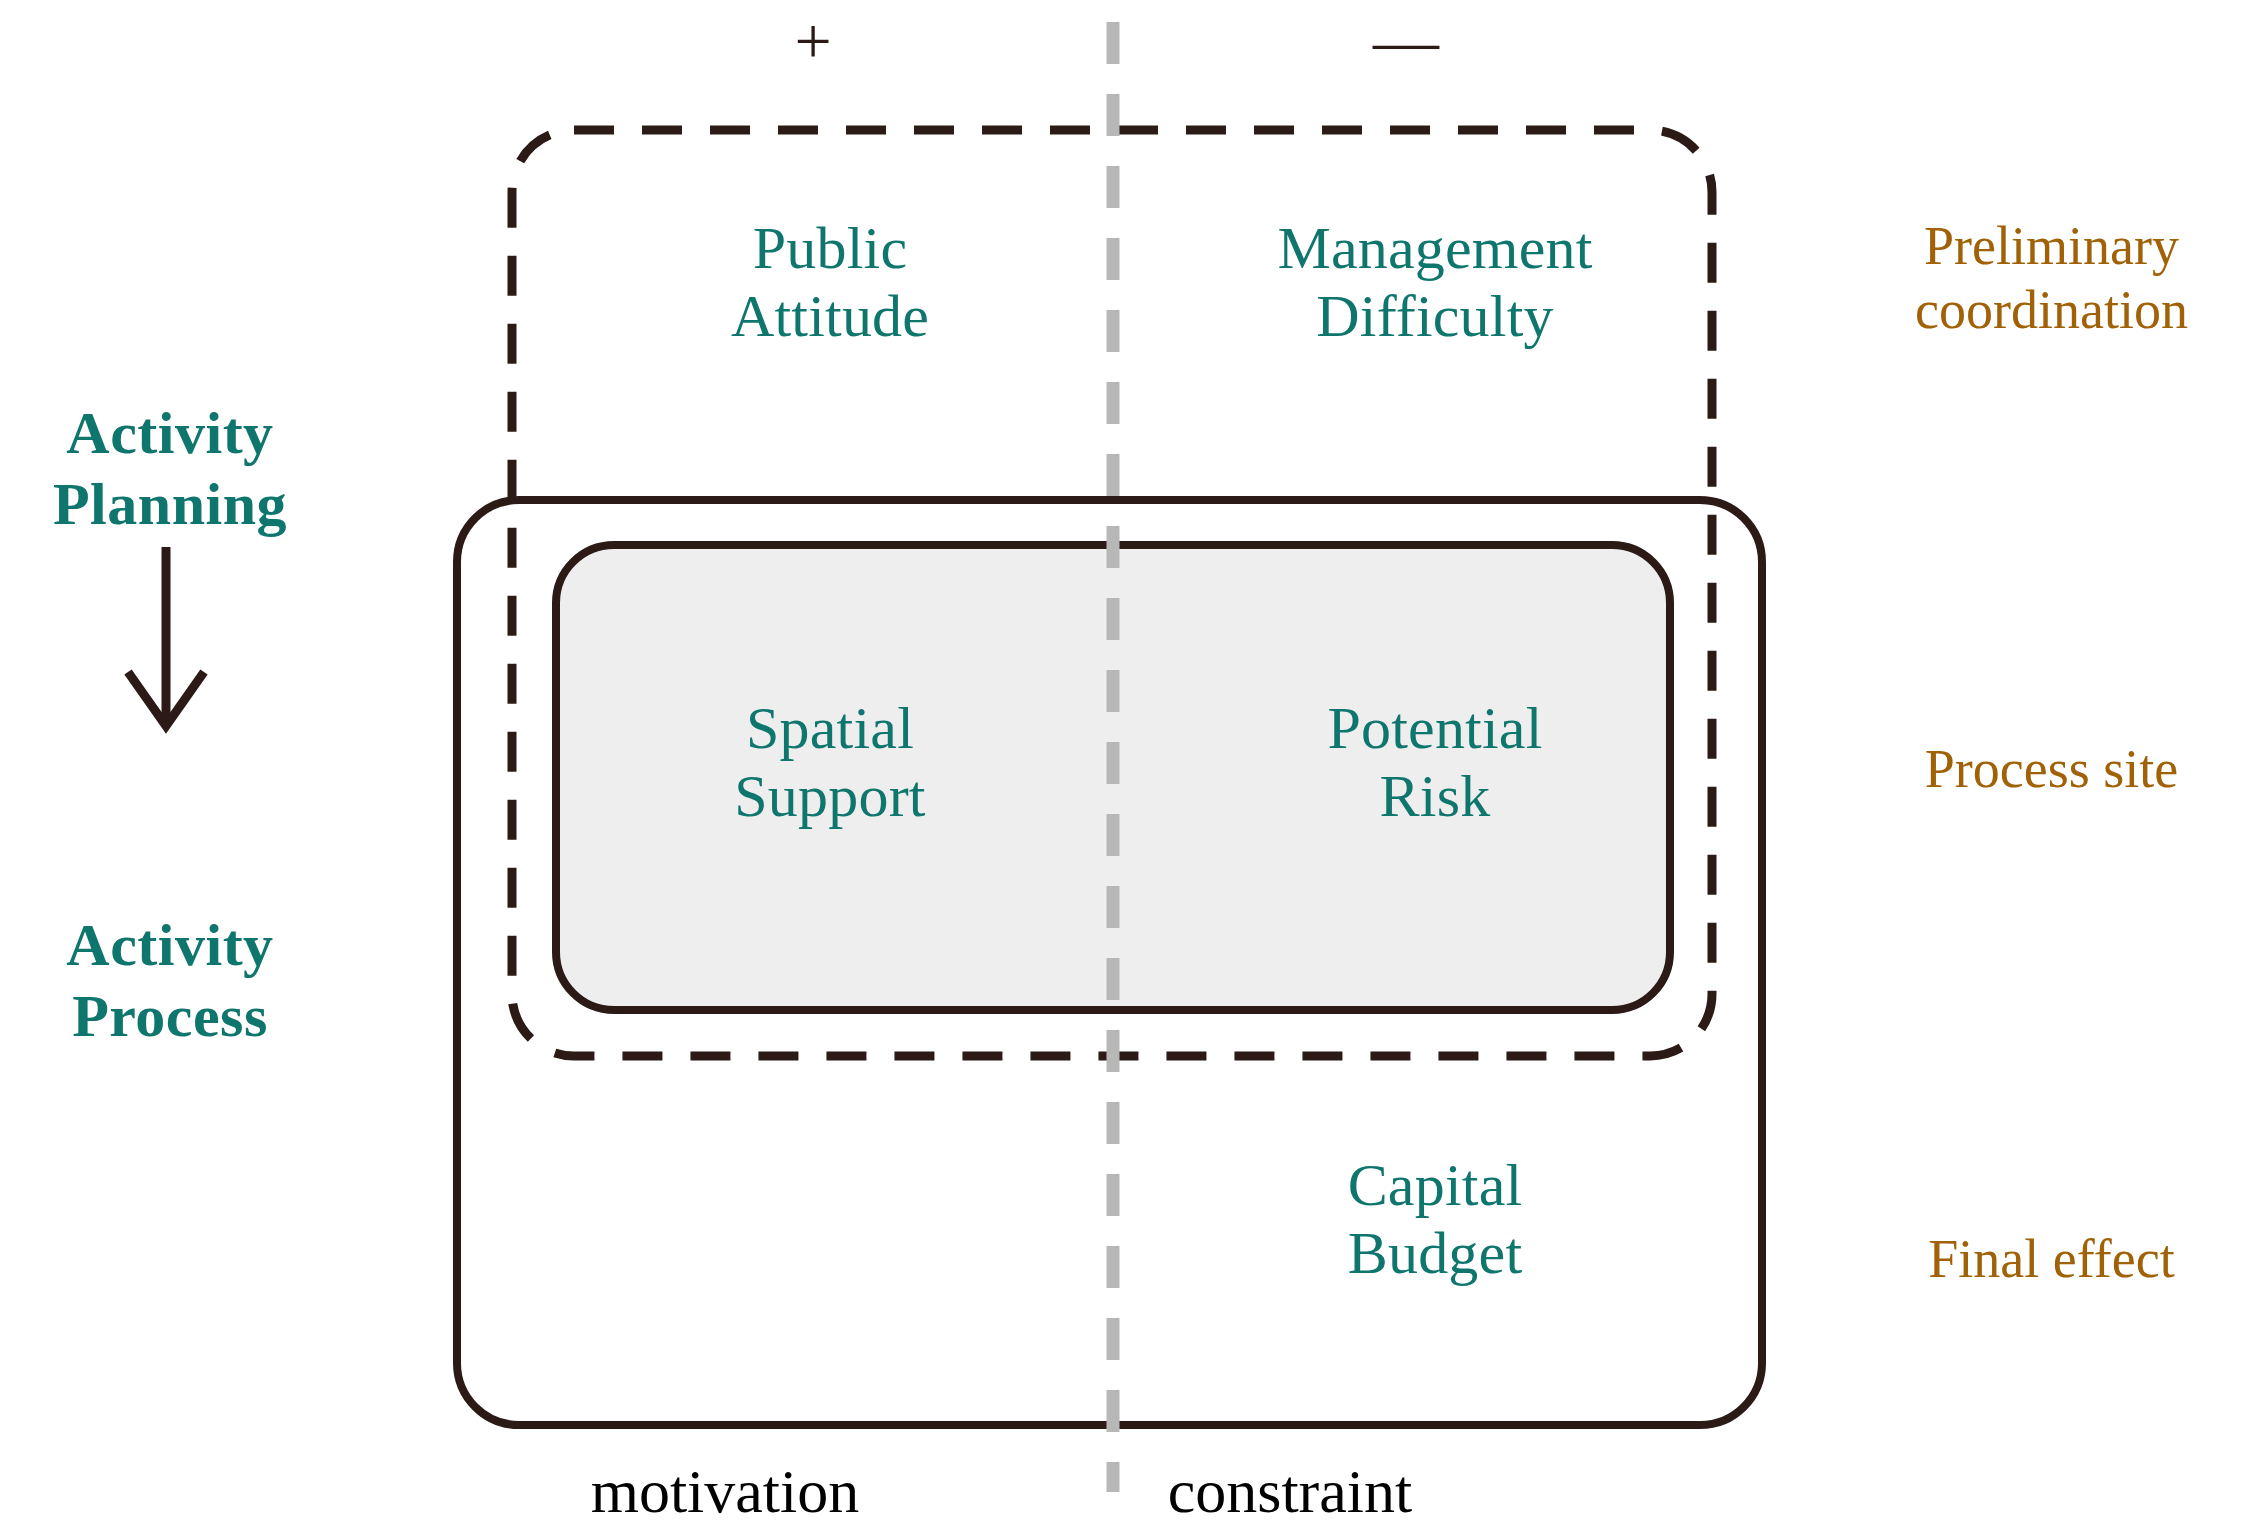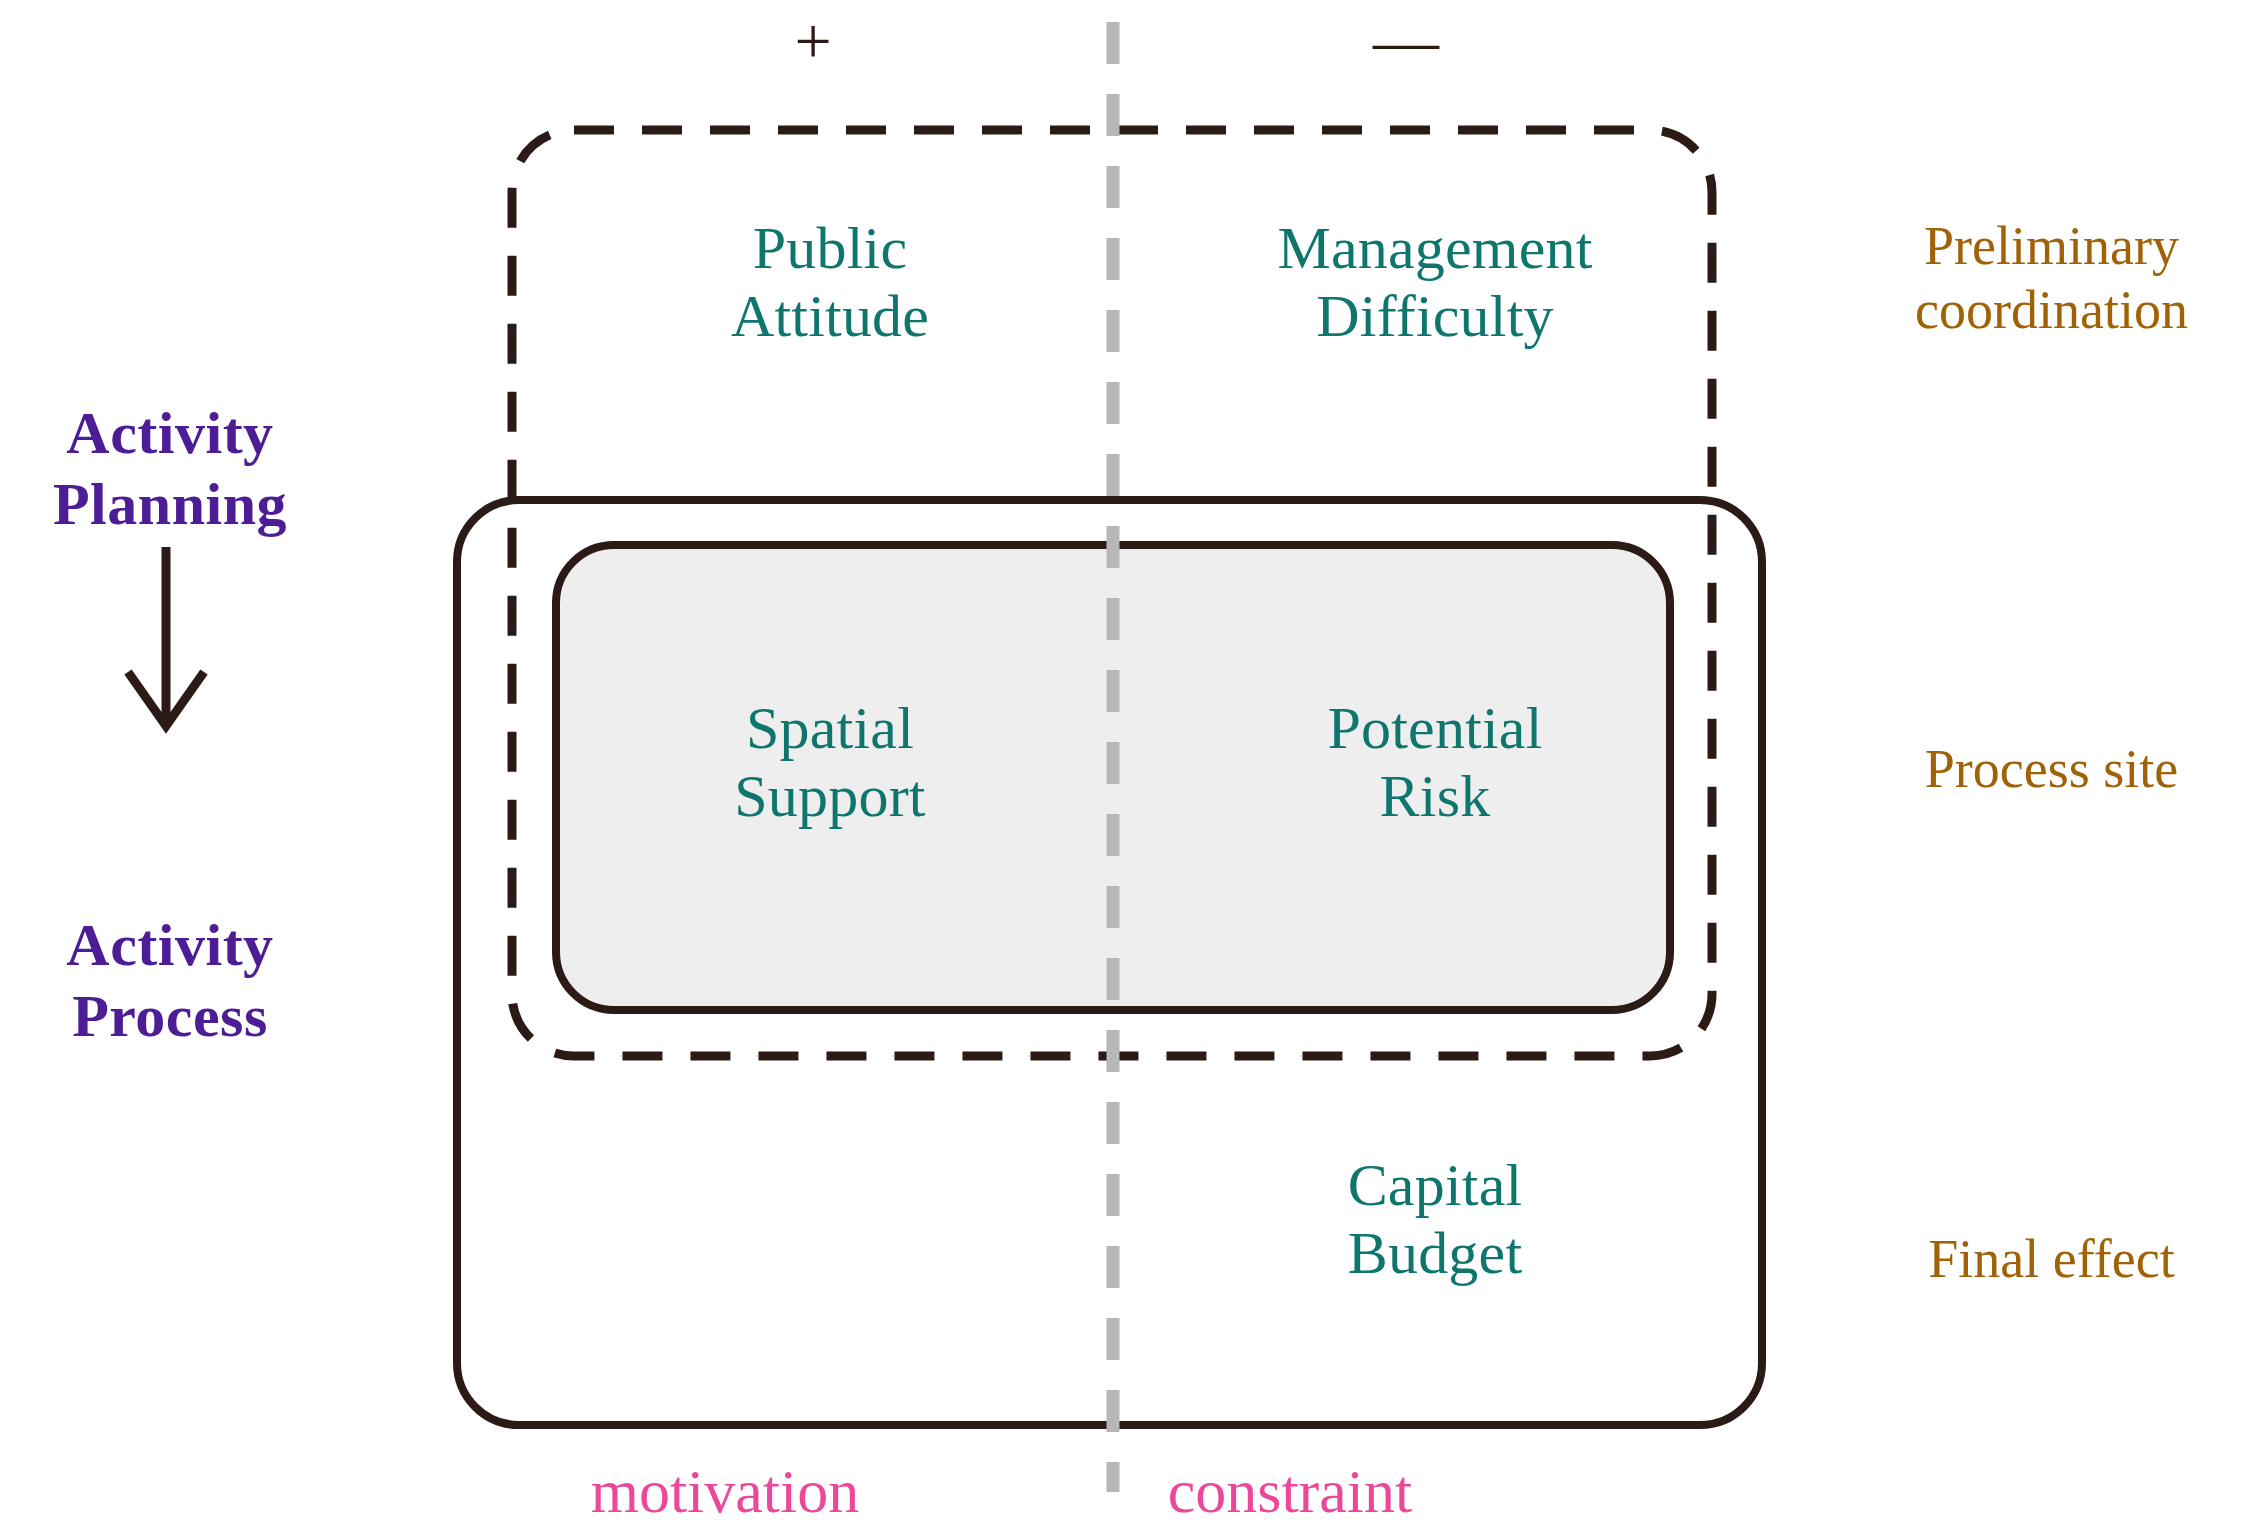--- a/index.html
+++ b/index.html
@@ -46,30 +46,30 @@
     line-height: 1.18;
     color: #a16207;
     white-space: pre-line;
   }
   .stage-label {
     position: absolute;
     text-align: center;
     font-weight: bold;
     font-size: 60px;
     line-height: 1.18;
-    color: #4c1d95;
+    color: #0f766e;
     letter-spacing: 0.5px;
     white-space: pre-line;
   }
   .axis-label {
     position: absolute;
     text-align: center;
     font-size: 62px;
     line-height: 1;
-    color: #ec4899;
+    color: #000000;
   }
   .sign-glyph {
     position: absolute;
     text-align: center;
     font-size: 66px;
     line-height: 1;
     color: #2b1a16;
   }
 </style>
 </head>

